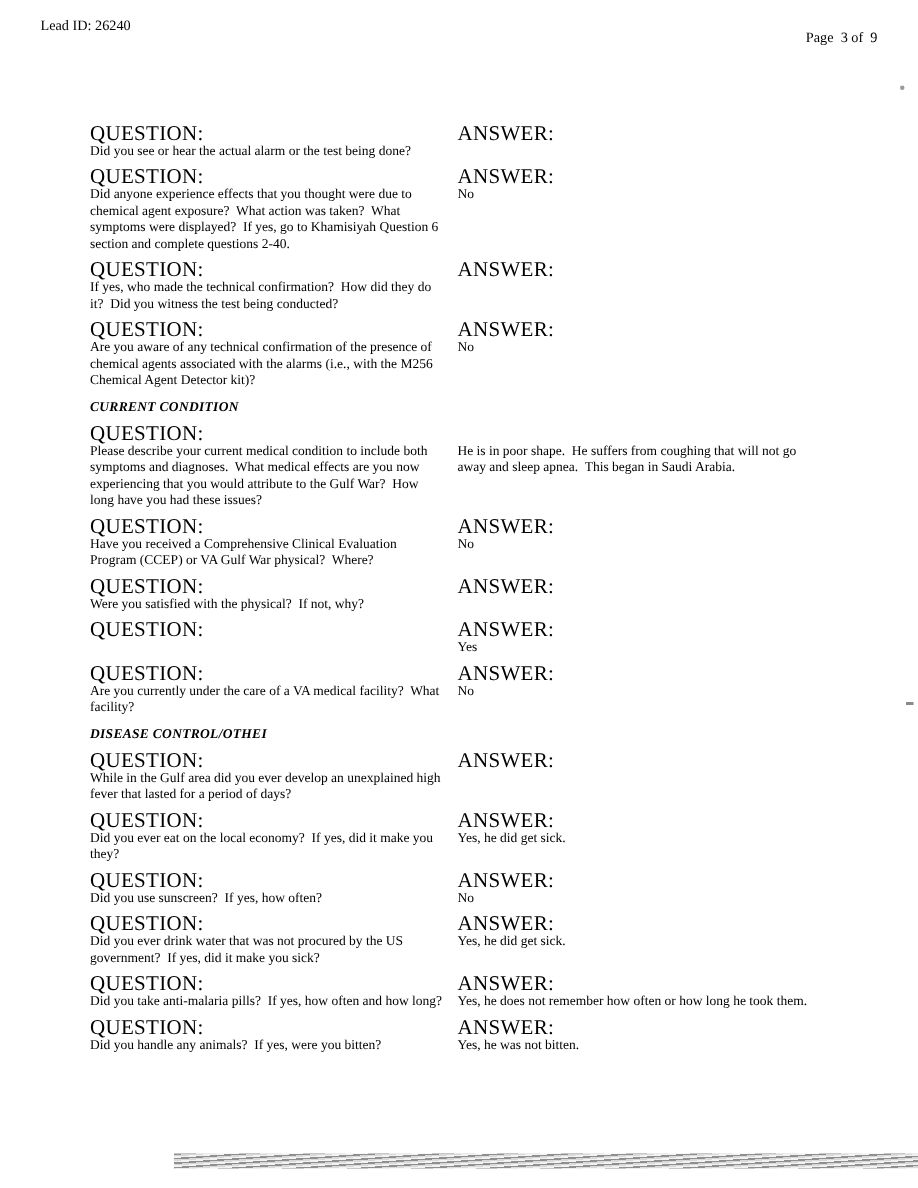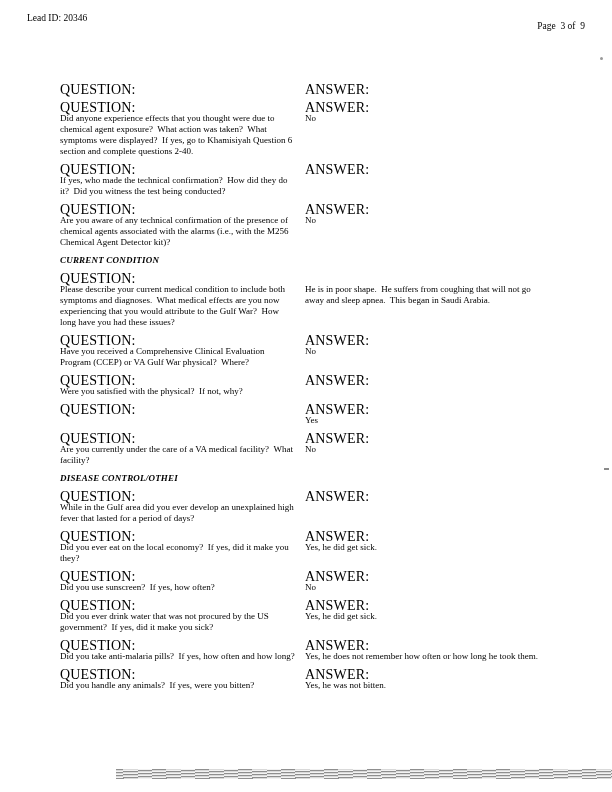--- a/index.html
+++ b/index.html
@@ -57,26 +57,27 @@
   }
   .scan-dot {
     position:absolute; left:600px; top:57px; width:3px; height:3px;
     background:#9a9a9a; border-radius:50%;
   }
 </style>
 </head>
 <body>
 
 <div class="page">
-  <div class="header-leadid">Lead ID: 20346</div>
+  <div class="header-leadid">Lead ID: 26240</div>
   <div class="header-page">Page  3 of  9</div>
   <div class="content">
       <div class="qa-row">
         <div class="q-col">
           <div class="label">QUESTION:</div>
+          <div class="q-text">Did you see or hear the actual alarm or the test being done?</div>
         </div>
         <div class="a-col">
           <div class="label">ANSWER:</div>
         </div>
       </div>
       <div class="qa-row">
         <div class="q-col">
           <div class="label">QUESTION:</div>
           <div class="q-text">Did anyone experience effects that you thought were due to chemical agent exposure?  What action was taken?  What symptoms were displayed?  If yes, go to Khamisiyah Question 6 section and complete questions 2-40.</div>
         </div>

